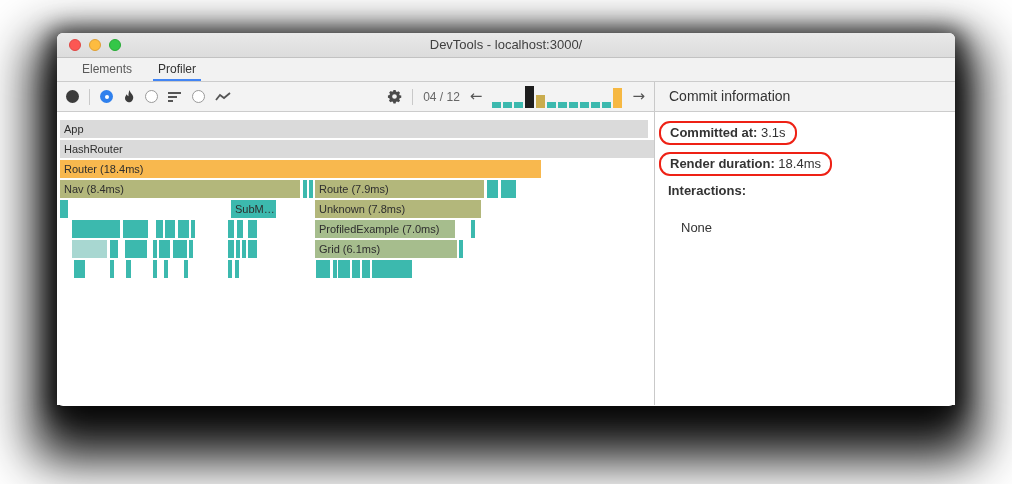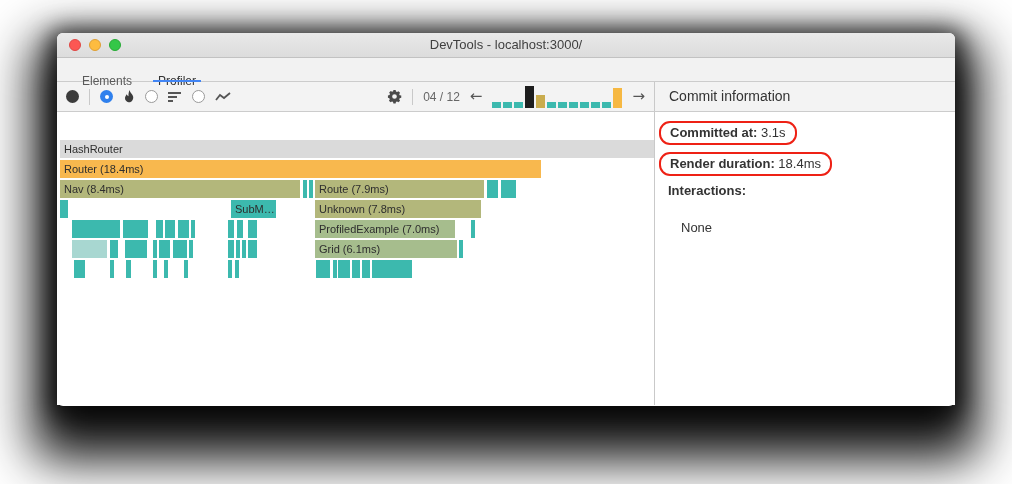--- a/index.html
+++ b/index.html
@@ -19,21 +19,21 @@
     background:linear-gradient(#e9e9e9,#dcdcdc); border-bottom:1px solid #c2c2c2;
   }
   .traffic { position:absolute; left:12px; top:6px; display:flex; gap:8px; }
   .light { width:12px; height:12px; border-radius:50%; }
   .light.red   { background:#fc5753; border:1px solid #df4744; }
   .light.yellow{ background:#fdbc40; border:1px solid #de9f34; }
   .light.green { background:#34c748; border:1px solid #27aa35; }
   .title { text-align:center; line-height:24px; font-size:13px; color:#3f3f3f; }
   
   .tabbar { height:24px; background:#f2f2f2; border-bottom:1px solid #cccccc; display:flex; padding-left:12px; }
-  .tab { font-size:12px; color:#5a5a5a; padding:12px 13px; line-height:22px; position:relative; cursor:pointer; }
+  .tab { font-size:12px; color:#5a5a5a; padding:0 13px; line-height:22px; position:relative; cursor:pointer; }
   .tab.active { color:#333; }
   .tab.active::after { content:""; position:absolute; left:8px; right:8px; bottom:0; height:2px; background:#4285f4; }
   
   .band { display:flex; height:30px; background:#f3f3f3; border-bottom:1px solid #cccccc; }
   .toolbar { width:597px; display:flex; align-items:center; padding:0 9px; gap:10px; }
   .band-vdiv, .content-vdiv { width:1px; background:#c9c9c9; }
   .panel-header { flex:1; font-size:14px; color:#333; line-height:29px; padding-left:14px; }
   .record-btn { width:13px; height:13px; border-radius:50%; background:#3c3c3c; cursor:pointer; }
   .tdiv { width:1px; height:16px; background:#c9c9c9; }
   .radio { width:13px; height:13px; border-radius:50%; cursor:pointer; flex:none; }
@@ -127,20 +127,21 @@
           <div class="cbar" style="height: 20px; background: rgb(246, 184, 66);"></div>
         </span>
       <span class="arrow">→</span>
     </div>
     <div class="band-vdiv"></div>
     <div class="panel-header">Commit information</div>
   </div>
 
   <div class="content">
     <div class="flame-pane">
+        <div class="fbar" style="left: 3px; top: 8px; width: 588px; background: rgb(218, 218, 218);">App</div>
         <div class="fbar" style="left: 3px; top: 28px; width: 620px; background: rgb(218, 218, 218);">HashRouter</div>
         <div class="fbar" style="left: 3px; top: 48px; width: 481px; background: rgb(248, 184, 78);">Router (18.4ms)</div>
         <div class="fbar" style="left: 3px; top: 68px; width: 240px; background: rgb(179, 183, 123);">Nav (8.4ms)</div>
         <div class="fbar" style="left: 246px; top: 68px; width: 4px; background: rgb(60, 185, 174);"></div>
         <div class="fbar" style="left: 252px; top: 68px; width: 4px; background: rgb(60, 185, 174);"></div>
         <div class="fbar" style="left: 258px; top: 68px; width: 169px; background: rgb(179, 183, 123);">Route (7.9ms)</div>
         <div class="fbar" style="left: 430px; top: 68px; width: 11px; background: rgb(60, 185, 174);"></div>
         <div class="fbar" style="left: 444px; top: 68px; width: 2px; background: rgb(60, 185, 174);"></div>
         <div class="fbar" style="left: 448px; top: 68px; width: 2px; background: rgb(60, 185, 174);"></div>
         <div class="fbar" style="left: 452px; top: 68px; width: 2px; background: rgb(60, 185, 174);"></div>

